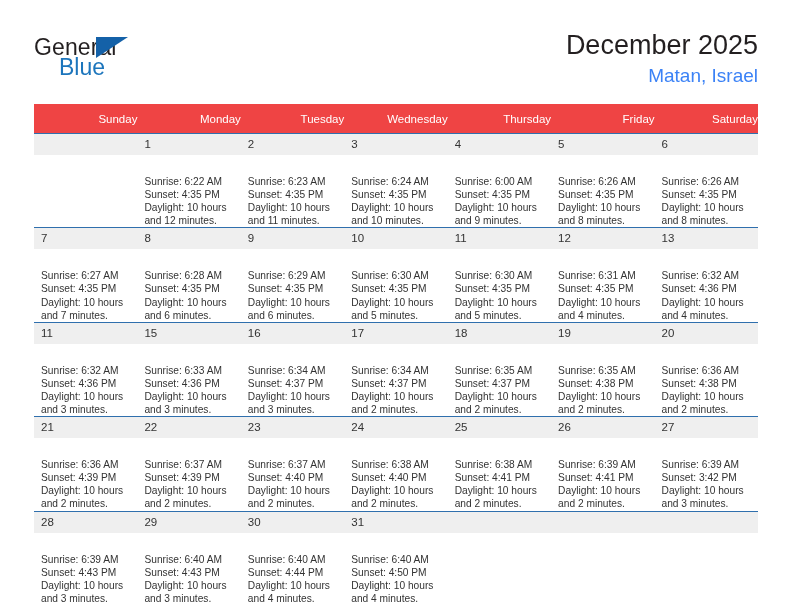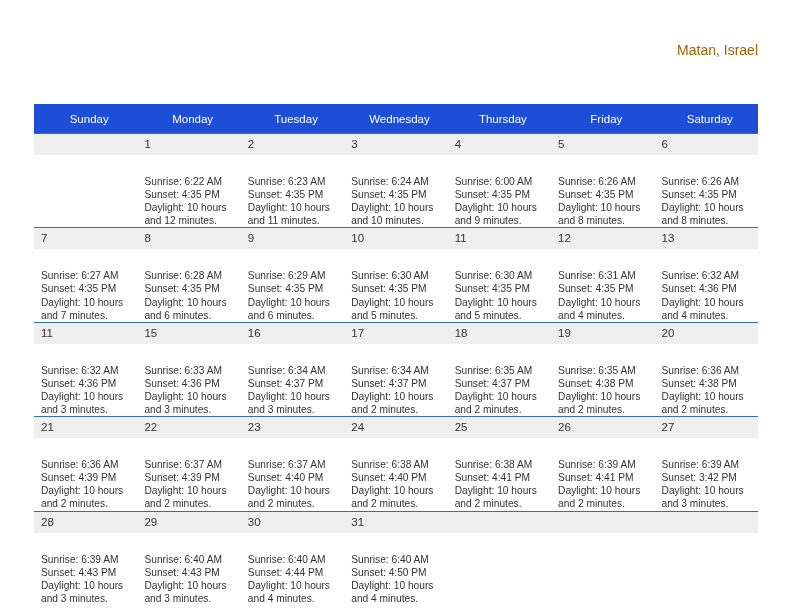--- a/index.html
+++ b/index.html
@@ -70,42 +70,42 @@
     text-align: right;
   }
   .month-title {
     font-size: 27px;
     color: #231f20;
     line-height: 34px;
     white-space: nowrap;
     font-weight: normal;
   }
   .location {
-    font-size: 14px;
-    color: #a16207;
+    font-size: 19px;
+    color: #3b82f6;
     line-height: 20px;
-    margin-top: 12px;
+    margin-top: 4px;
     white-space: nowrap;
   }
 
   
   .calendar {
     position: absolute;
     left: 34px;
     top: 104px;
     width: 724px;
     border-collapse: collapse;
     table-layout: fixed;
   }
   .calendar th {
-    background: #1d4ed8;
+    background: #ef4444;
     color: #ffffff;
     font-size: 11.5px;
     font-weight: normal;
-    text-align: center;
+    text-align: right;
     padding: 5px 0 5px 7px;
     height: 19px;
     vertical-align: middle;
     border: none;
   }
   .calendar td {
     width: 103.42px;
     vertical-align: top;
     padding: 0;
     border: none;
@@ -137,22 +137,28 @@
     white-space: nowrap;
   }
 </style>
 </head>
 <body>
 
 <div class="page">
 
   <div class="header">
 
+    <div class="logo">
+      <span class="logo-general">General</span>
+      <span class="logo-tri"></span>
+      <span class="logo-blue">Blue</span>
+    </div>
 
     <div class="title-block">
+      <div class="month-title">December 2025</div>
       <div class="location">Matan, Israel</div>
     </div>
 
   </div>
 
   <table class="calendar">
     <thead>
       <tr>
         <th>Sunday</th>
         <th>Monday</th>

